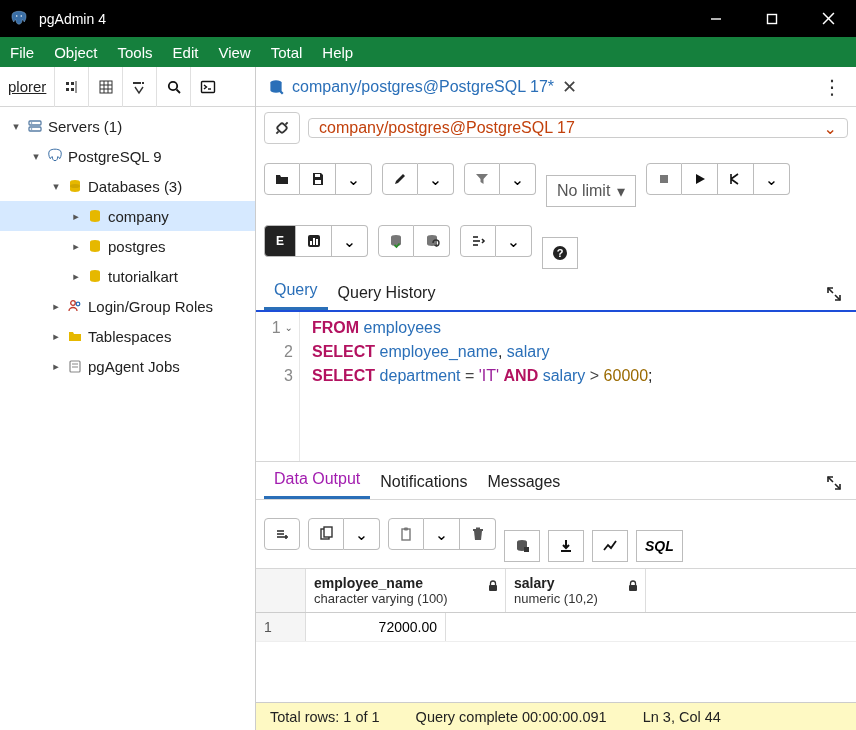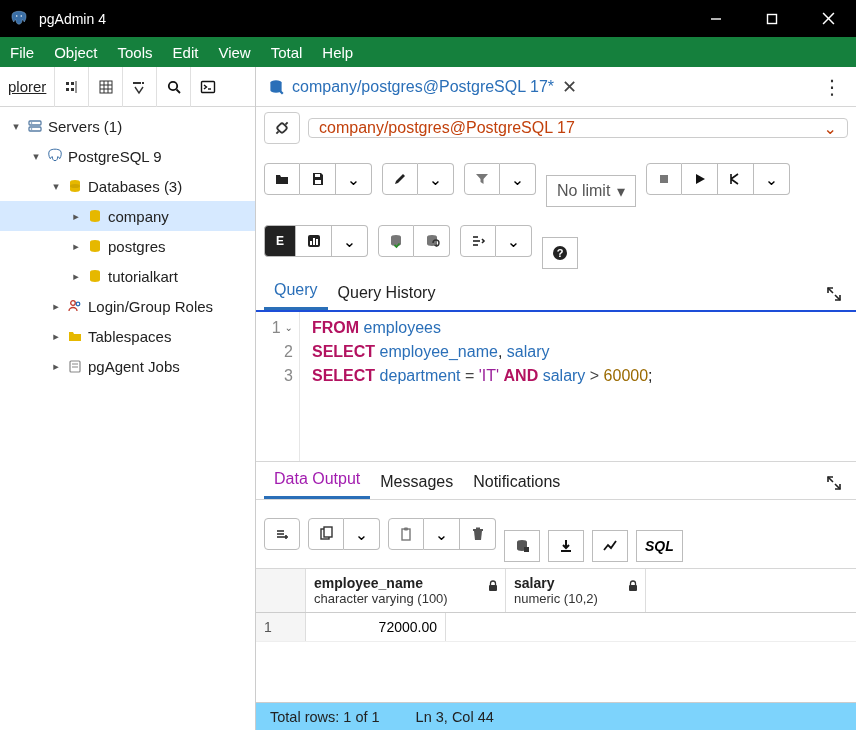--- a/index.html
+++ b/index.html
@@ -71,21 +71,21 @@
 .dg-cell { border-right: 1px solid #ddd; padding: 6px 8px; font-size: 14px; }
 .dg-cell.rownum { width: 50px; background: #f5f5f5; color: #555; }
 .dg-cell.col1 { width: 200px; }
 .dg-cell.col2 { width: 140px; text-align: right; }
 .dg-head .dg-cell { display: flex; flex-direction: column; position: relative; }
 .dg-head .colname { font-weight: 600; font-size: 14px; }
 .dg-head .coltype { font-size: 13px; color: #333; }
 .dg-head .lock { position: absolute; right: 6px; top: 10px; }
 .dg-row { border-bottom: 1px solid #eee; }
 .dg-row .dg-cell { display: flex; align-items: center; }
-.statusbar { height: 28px; background: #7dd3fc; border-top: 1px solid #ccc; display: flex; align-items: center; font-size: 14.5px; color: #222; padding: 0 14px; gap: 36px; }
+.statusbar { height: 28px; background: #fef9c3; border-top: 1px solid #ccc; display: flex; align-items: center; font-size: 14.5px; color: #222; padding: 0 14px; gap: 36px; }
 .elephant { fill: #3a6ea5; }
 svg.ic { width: 16px; height: 16px; }
 svg.ic18 { width: 18px; height: 18px; }
 </style>
 </head>
 <body>
 
 <div class="titlebar">
   <div class="app-icon">
     <svg class="ic18" viewBox="0 0 24 24">
@@ -421,22 +421,22 @@
       </div>
       <div class="code">
         <div class="cline"><span class="kw">FROM</span> <span class="id">employees</span></div>
         <div class="cline"><span class="kw">SELECT</span> <span class="id">employee_name</span><span class="punct">,</span> <span class="id">salary</span></div>
         <div class="cline"><span class="kw">SELECT</span> <span class="id">department</span> <span class="op">=</span> <span class="str">'IT'</span> <span class="kw">AND</span> <span class="id">salary</span> <span class="op">&gt;</span> <span class="num">60000</span><span class="punct">;</span></div>
       </div>
     </div>
 
     <div class="out-tabs">
       <div class="qt active">Data Output</div>
+      <div class="qt">Notifications</div>
       <div class="qt">Messages</div>
-      <div class="qt">Notifications</div>
       <div class="expand"><svg class="ic" viewBox="0 0 16 16">
             <path d="M2 7V2h5M14 9v5H9" fill="none" stroke="#222" stroke-width="1.6"></path>
             <path d="M2 2l5 5M14 14l-5-5" stroke="#222" stroke-width="1.6"></path>
           </svg></div>
     </div>
 
     <div class="out-toolbar">
       <div class="btn-group">
         <div class="tbtn">
             <svg class="ic" viewBox="0 0 16 16">
@@ -515,16 +515,17 @@
         </div>
       </div>
       <div class="dg-row">
         <div class="dg-cell rownum">1</div>
         <div class="dg-cell col2" style="justify-content:flex-end">72000.00</div>
       </div>
     </div>
 
     <div class="statusbar">
       <span>Total rows: 1 of 1</span>
+      <span>Query complete 00:00:00.091</span>
       <span>Ln 3, Col 44</span>
     </div>
   </div>
 </div>
 
 </body></html>

